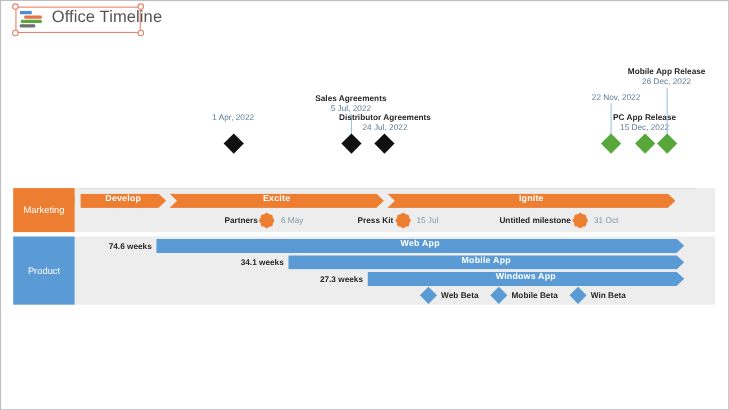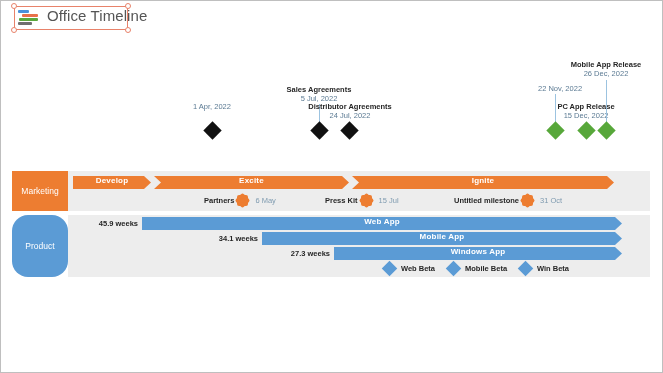--- a/index.html
+++ b/index.html
@@ -280,24 +280,24 @@
           <span class="nm">Untitled milestone</span>
           <span class="gear">
               <i></i>
             </span>
           <span class="dt">31 Oct</span>
         </div>
       </div>
     </div>
 
     <div class="lane lane-prd" style="top:175px;width:638px;height:62px;">
-      <div class="lane-label" style="height:62px;border-radius:16px;">Product</div>
+      <div class="lane-label" style="height:62px;">Product</div>
       <div class="lane-body" style="top:0;width:582px;height:62px;">
 
-        <div class="dur" style="left:20px;top:4px;width:50px;">45.9 weeks</div>
+        <div class="dur" style="left:20px;top:4px;width:50px;">74.6 weeks</div>
         <div class="chev chev-b" style="left:74px;top:2px;width:480px;">
           <span>Web App</span>
         </div>
 
         <div class="dur" style="left:140px;top:19px;width:50px;">34.1 weeks</div>
         <div class="chev chev-b" style="left:194px;top:17px;width:360px;">
           <span>Mobile App</span>
         </div>
 
         <div class="dur" style="left:212px;top:34px;width:50px;">27.3 weeks</div>

